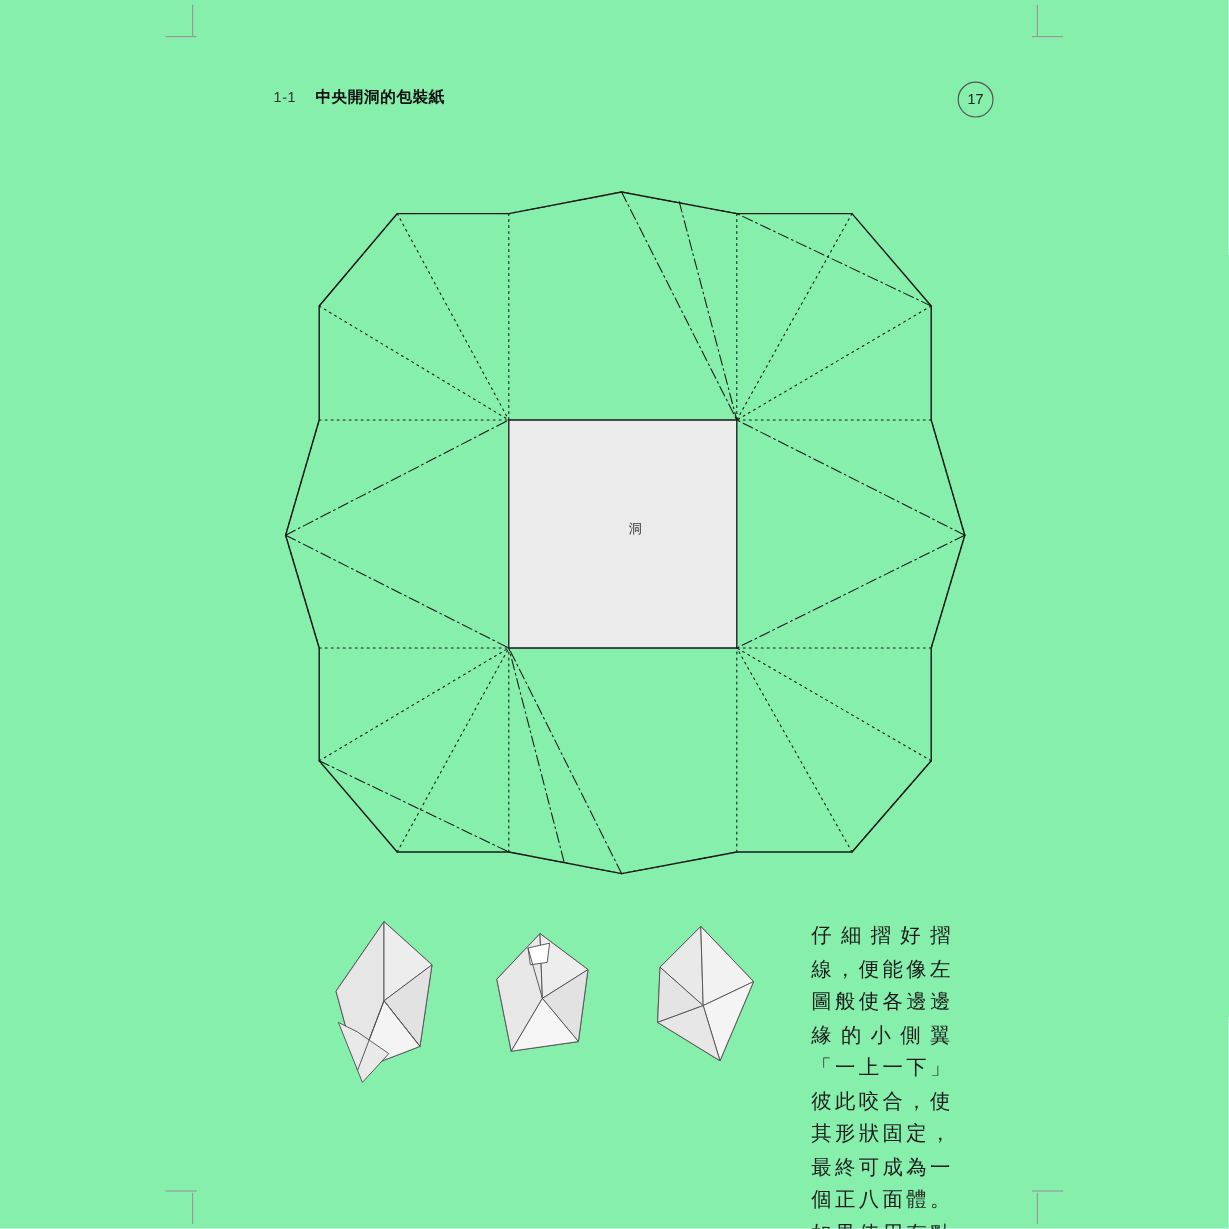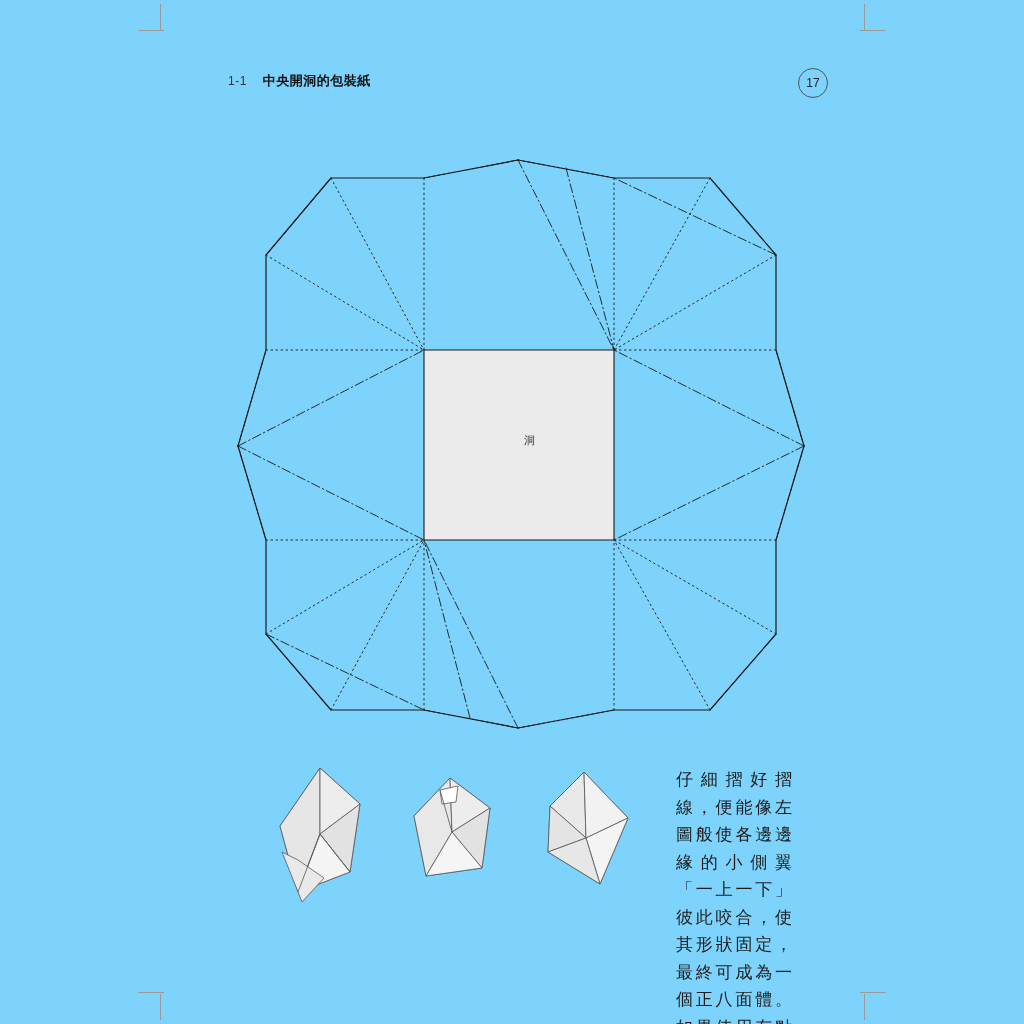--- a/index.html
+++ b/index.html
@@ -12,21 +12,21 @@
     height: 1024px;
     font-family: "Liberation Sans", sans-serif;
     color: #1a1a1a;
     position: relative;
     overflow: hidden;
   }
 
   .page {
     position: absolute;
     inset: 0;
-    background: #7dd3fc;
+    background: #86efac;
     text-decoration: underline;
   }
 
   
   .crop {
     position: absolute;
     background: #9a9a9a;
   }
   .crop.v { width: 1px; height: 26px; }
   .crop.h { height: 1px; width: 26px; }

